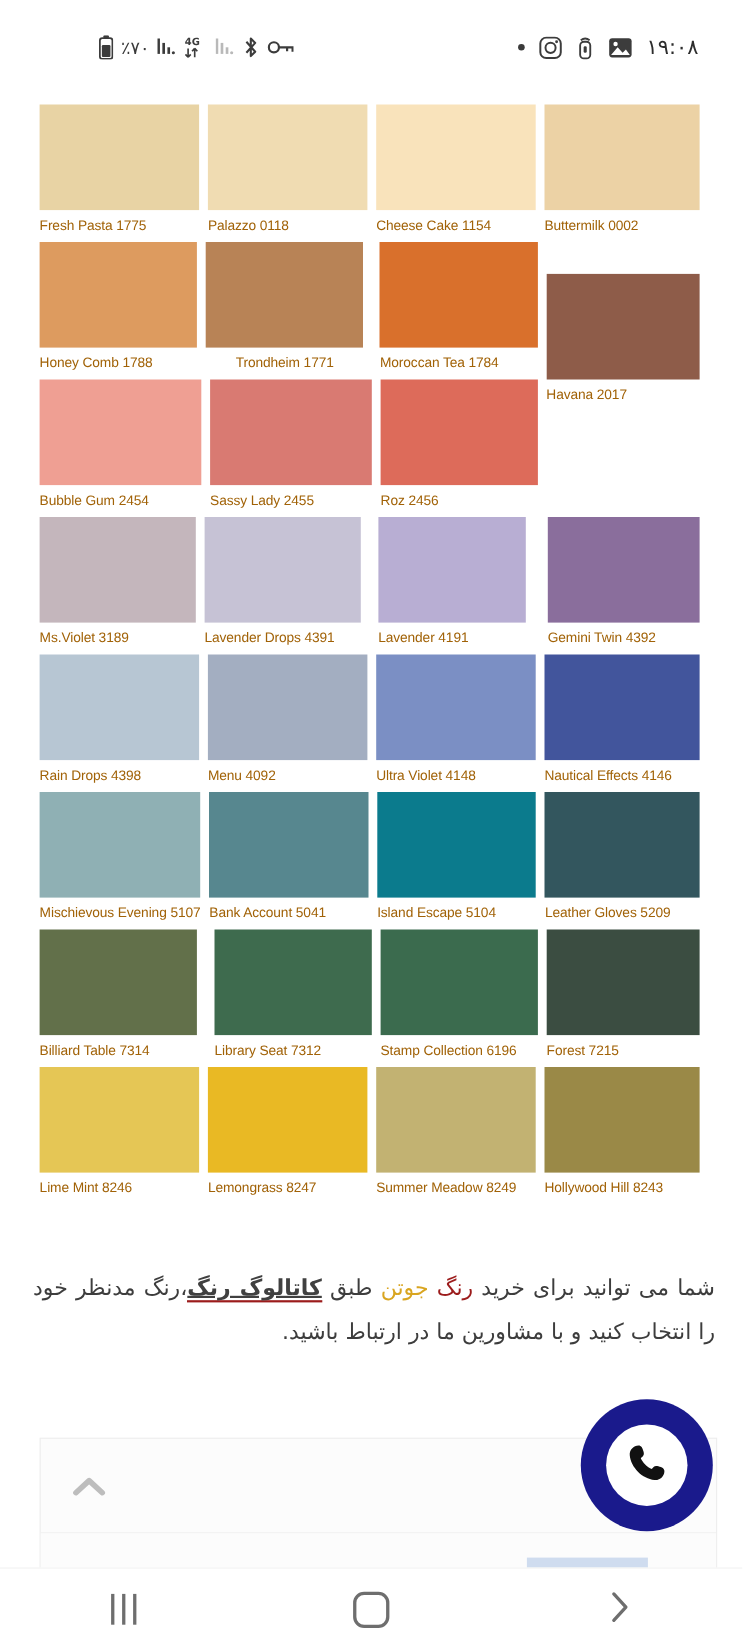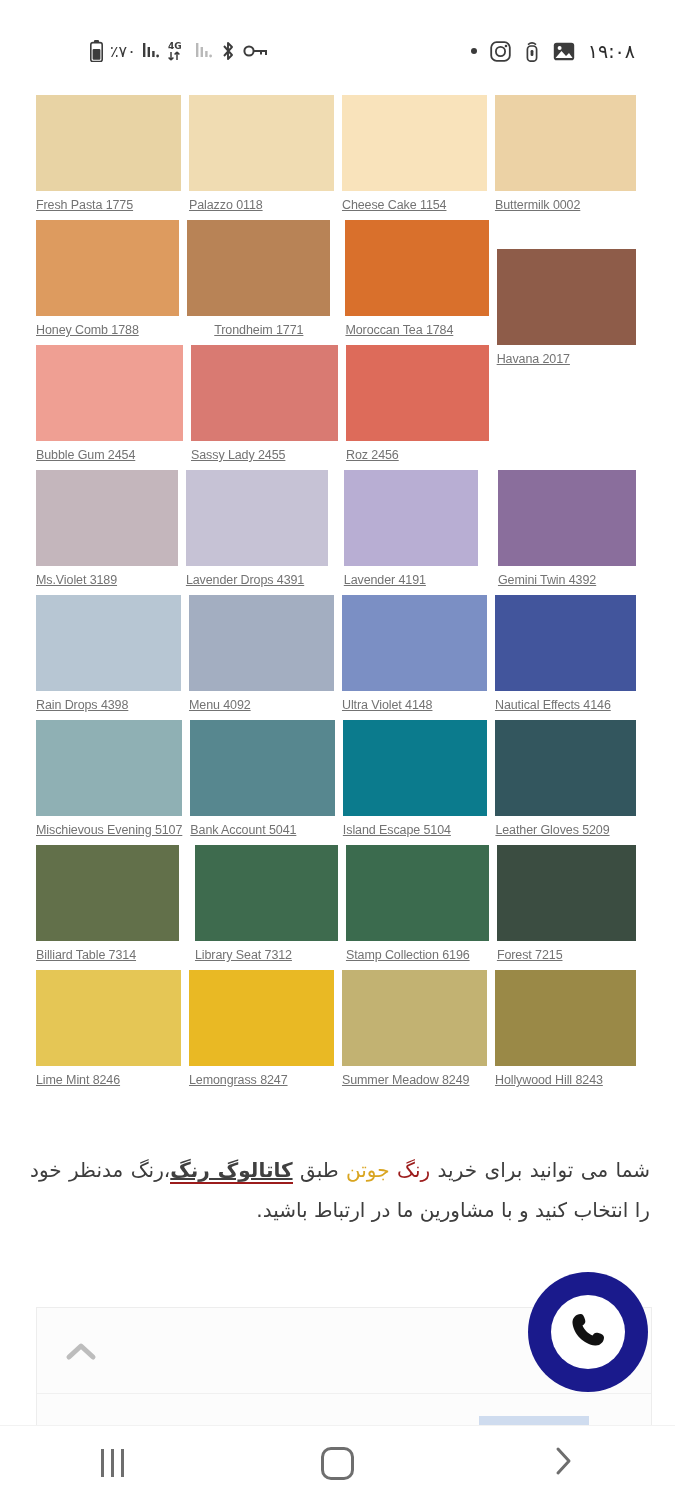--- a/index.html
+++ b/index.html
@@ -6,43 +6,42 @@
   html,body{
     width:675px; height:1500px;
     background:#ffffff;
     font-family:"Liberation Sans","DejaVu Sans",sans-serif;
     overflow:hidden;
   }
   #screen{ position:relative; width:675px; height:1500px; background:#fff; }
 
   
   .statusbar{
-    position:absolute; top:12px; left:0; width:675px; height:78px;
+    position:absolute; top:4px; left:0; width:675px; height:78px;
     display:flex; align-items:center; padding:9px 28px;
     background:#ffffff;
   }
   .sb-left{ display:flex; align-items:center; gap:7px; margin-left:62px; }
   .sb-right{ display:flex; align-items:center; gap:13px; margin-left:auto; margin-right:12px; }
   .sb-ico{ display:inline-flex; align-items:center; justify-content:center; color:#3c3c3c; }
   .batt-pct{ font-size:16px; color:#3a3a3a; letter-spacing:-0.3px; font-family:"DejaVu Sans",sans-serif; }
   .sb-time{ font-size:19px; color:#2d2d2d; font-family:"DejaVu Sans",sans-serif; letter-spacing:0px;}
   .dot{ width:6px;height:6px;border-radius:50%;background:#3a3a3a; }
 
   
   .palette{
     position:absolute; left:36px; top:95px; width:600px;
   }
   .prow{ display:flex; width:600px; height:124px; margin-bottom:1px; }
   .pcell{ position:relative; }
   .swatch{ width:100%; height:96px; }
   .plabel{
-    font-size:12.5px; color:#737373; line-height:28px;
+    font-size:12.5px; color:#a16207; line-height:28px;
     white-space:nowrap; letter-spacing:-0.1px;
     font-family:"Liberation Sans",sans-serif;
-    text-decoration:underline;
   }
 
   
   .para{
     position:absolute; left:30px; top:1150px; width:620px;
     direction:rtl; text-align:justify;
     font-size:20px; line-height:40px; color:#3d3d3d;
     font-family:"DejaVu Sans",sans-serif;
   }
   .para .lnk{ color:#404040; font-weight:bold; border-bottom:2px solid #9c1c1c; }

